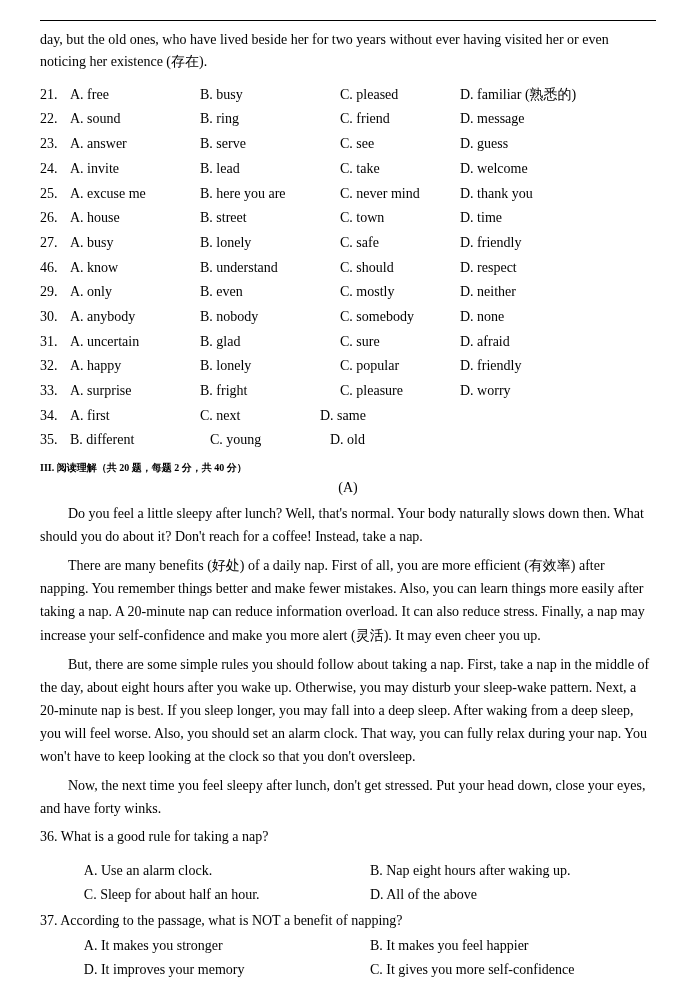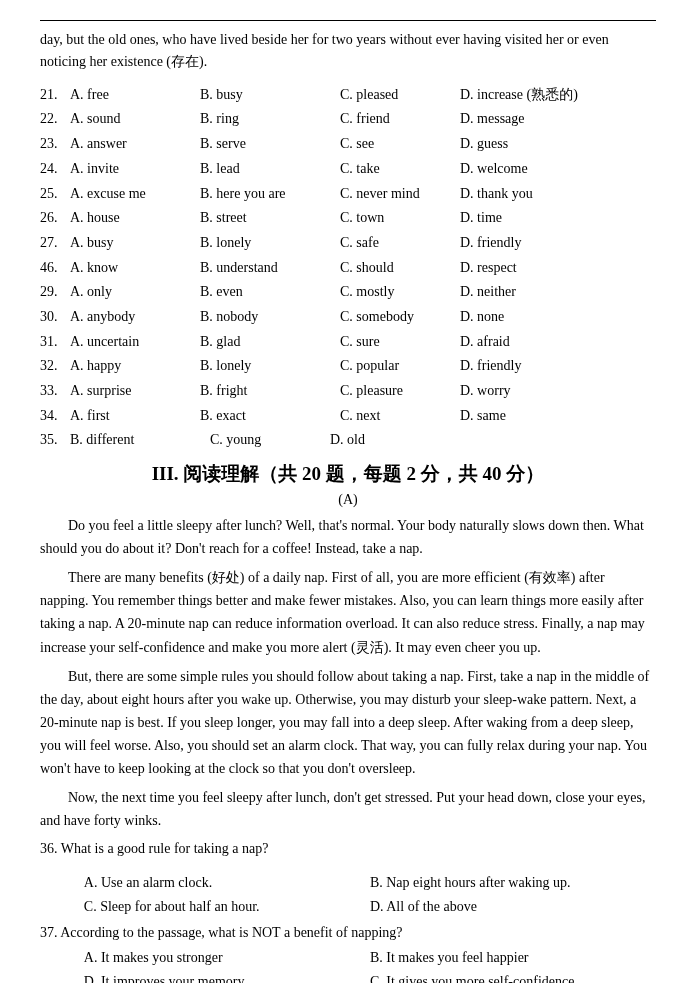--- a/index.html
+++ b/index.html
@@ -48,23 +48,23 @@
     }
     .q-option-c {
       min-width: 120px;
       padding-right: 5px;
     }
     .q-option-d {
       min-width: 110px;
     }
     .section-title {
       font-weight: bold;
-      font-size: 19px;
+      font-size: 10px;
       margin: 10px 0 5px 0;
-      text-align: center;
+      text-align: left;
     }
     .subsection-center {
       text-align: center;
       margin-bottom: 6px;
     }
     .passage {
       line-height: 1.65;
       text-indent: 2em;
       margin-bottom: 6px;
     }
@@ -89,21 +89,21 @@
 <div class="top-line"></div>
 
 <p class="intro-text">day, but the old ones, who have lived beside her for two years without ever having visited her or even noticing her existence (存在).</p>
 
 <div class="questions-section">
 <div class="q-row">
       <span class="q-num">21.</span>
       <span class="q-option">A.  free</span>
       <span class="q-option-b">B.  busy</span>
       <span class="q-option-c">C.  pleased</span>
-      <span class="q-option-d">D.  increase (熟悉的)</span>
+      <span class="q-option-d">D.  familiar (熟悉的)</span>
     </div>
     <div class="q-row">
       <span class="q-num">22.</span>
       <span class="q-option">A.  sound</span>
       <span class="q-option-b">B.  ring</span>
       <span class="q-option-c">C.  friend</span>
       <span class="q-option-d">D.  message</span>
     </div>
     <div class="q-row">
       <span class="q-num">23.</span>
@@ -178,21 +178,20 @@
     <div class="q-row">
       <span class="q-num">33.</span>
       <span class="q-option">A.  surprise</span>
       <span class="q-option-b">B.  fright</span>
       <span class="q-option-c">C.  pleasure</span>
       <span class="q-option-d">D.  worry</span>
     </div>
     <div class="q-row">
       <span class="q-num">34.</span>
       <span class="q-option">A.  first</span>
-      <span class="q-option-b">B.  exact</span>
       <span class="q-option-c">C.  next</span>
       <span class="q-option-d">D.  same</span>
     </div>
     <div class="q-row">
       <span class="q-num">35.</span>
       <span class="q-option-b">B.  different</span>
       <span class="q-option-c">C.  young</span>
       <span class="q-option-d">D.  old</span>
     </div>
   </div>

